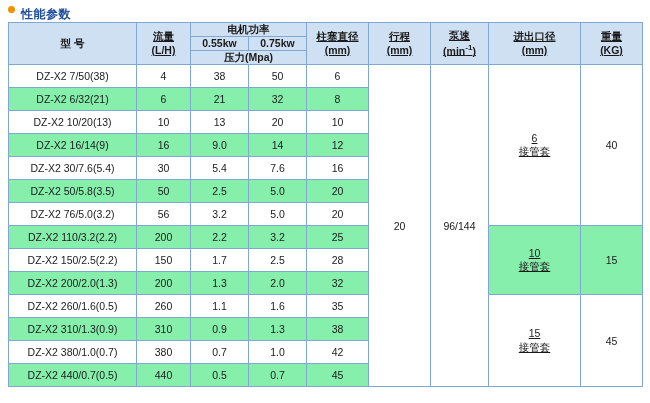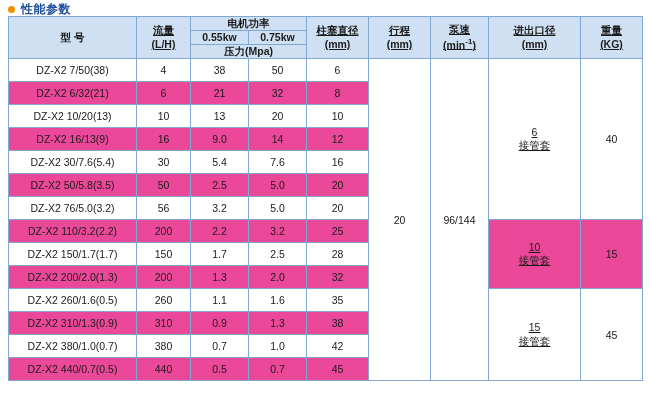--- a/index.html
+++ b/index.html
@@ -9,24 +9,23 @@
     background: #ffffff;
     font-family: "Liberation Sans", sans-serif;
   }
   .page {
     position: relative;
     width: 650px; height: 403px;
     overflow: hidden;
   }
   .title-row {
     display: flex;
-    align-items: center;
     gap: 6px;
     padding: 6px 0 4px 8px;
-    height: 16px;
+    height: 22px;
   }
   .bullet {
     width: 7px; height: 7px;
     background: #f29100;
     border-radius: 50%;
     display: inline-block;
     flex: none;
   }
   .title-text {
     color: #1f4e9c;
@@ -51,21 +50,21 @@
   thead th {
     background: #cfe0f2;
     font-weight: bold;
     line-height: 1.25;
   }
   tbody td {
     height: 23px;
     background: #ffffff;
   }
   tbody tr.alt td {
-    background: #ec4899;
+    background: #86efac;
   }
   td.model {
     text-align: left;
     padding-left: 7px;
     white-space: nowrap;
   }
   .two-line { line-height: 1.3; text-decoration: underline; }
   col.c-model { width: 128px; }
   col.c-flow  { width: 54px; }
   col.c-p055  { width: 58px; }
@@ -159,21 +158,21 @@
         <td>8</td>
       </tr>
       <tr>
         <td class="model">DZ-X2 10/20(13)</td>
         <td>10</td>
         <td>13</td>
         <td>20</td>
         <td>10</td>
       </tr>
       <tr class="alt">
-        <td class="model">DZ-X2 16/13(9)</td>
+        <td class="model">DZ-X2 16/14(9)</td>
         <td>16</td>
         <td>9.0</td>
         <td>14</td>
         <td>12</td>
       </tr>
       <tr>
         <td class="model">DZ-X2 30/7.6(5.4)</td>
         <td>30</td>
         <td>5.4</td>
         <td>7.6</td>
@@ -199,21 +198,21 @@
         <td>2.2</td>
         <td>3.2</td>
         <td>25</td>
         <td rowspan="3" class="two-line">
           <div>10</div>
           <div>接管套</div>
         </td>
         <td rowspan="3">15</td>
       </tr>
       <tr>
-        <td class="model">DZ-X2 150/1.7(1.7)</td>
+        <td class="model">DZ-X2 150/2.5(2.2)</td>
         <td>150</td>
         <td>1.7</td>
         <td>2.5</td>
         <td>28</td>
       </tr>
       <tr class="alt">
         <td class="model">DZ-X2 200/2.0(1.3)</td>
         <td>200</td>
         <td>1.3</td>
         <td>2.0</td>

